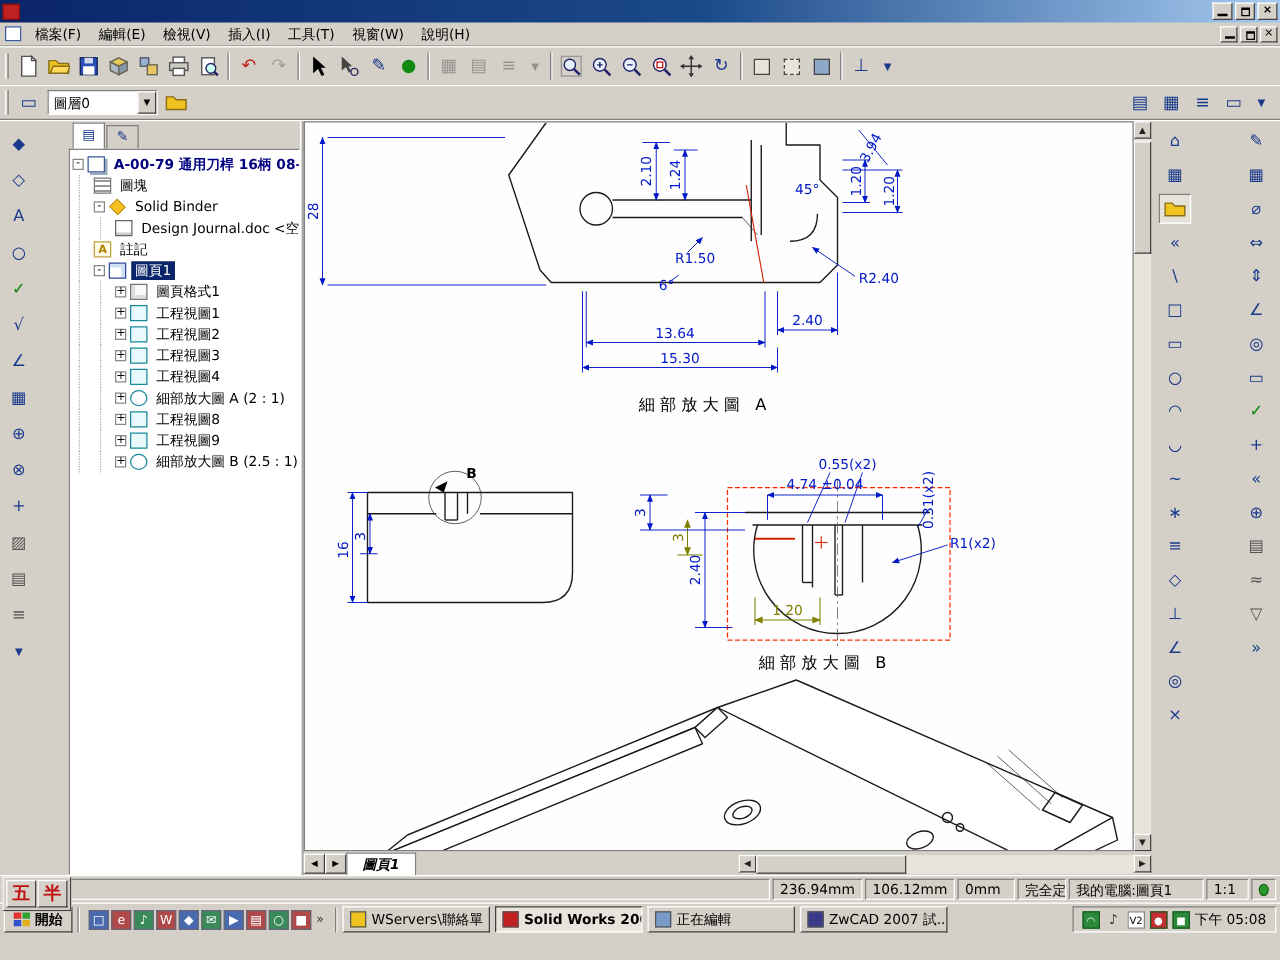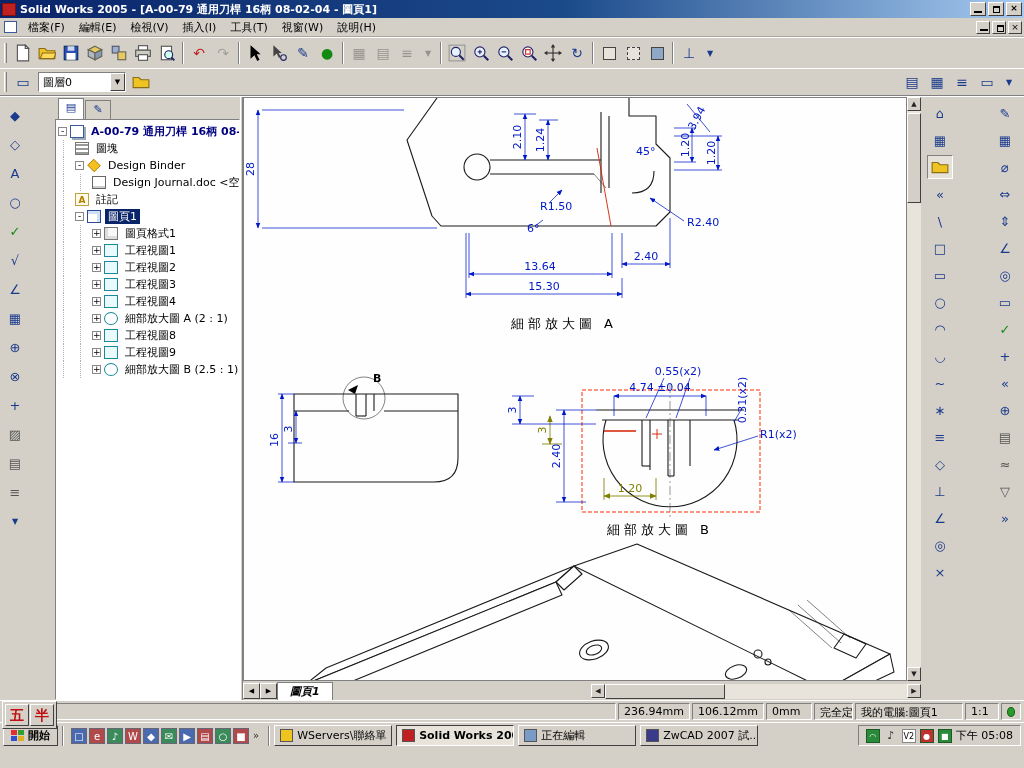--- a/index.html
+++ b/index.html
@@ -131,21 +131,20 @@
 .ime{position:fixed;left:2px;top:701px;display:flex;gap:1px;background:#d4d0c8;border:1px solid;border-color:#fff #404040 #404040 #fff;padding:2px;z-index:50}
 .imekey{width:24px;height:22px;background:#d4d0c8;border:1px solid;border-color:#fff #404040 #404040 #fff;color:#c01010;font-weight:bold;font-size:14px;text-align:center;line-height:21px}
 </style>
 </head>
 <body>
 
 <div class="app">
 
   <div class="titlebar">
     <span class="appicon"></span>
-    <span class="title-text">Solid Works 2005 - [A-00-79 通用刀桿 16柄 08-02-04 - 圖頁1]</span>
     <span class="winbtns">
       <span class="wbtn">
           <span class="ico-min"></span>
         </span>
       <span class="wbtn">
           <span class="ico-rest"></span>
         </span>
       <span class="wbtn">×</span>
     </span>
   </div>
@@ -416,21 +415,21 @@
         </div>
         <div class="trow">
           <span class="gd"></span>
           <span class="ticn i-blocks"></span>
           <span class="tlabel">圖塊</span>
         </div>
         <div class="trow">
           <span class="gd"></span>
           <span class="pm">-</span>
           <span class="ticn i-binder"></span>
-          <span class="tlabel">Design Binder</span>
+          <span class="tlabel">Solid Binder</span>
         </div>
         <div class="trow">
           <span class="gd"></span>
             <span class="gd"></span>
           <span class="ticn i-doc"></span>
           <span class="tlabel">Design Journal.doc &lt;空白&gt;</span>
         </div>
         <div class="trow">
           <span class="gd"></span>
           <span class="ticn i-note">A</span>

